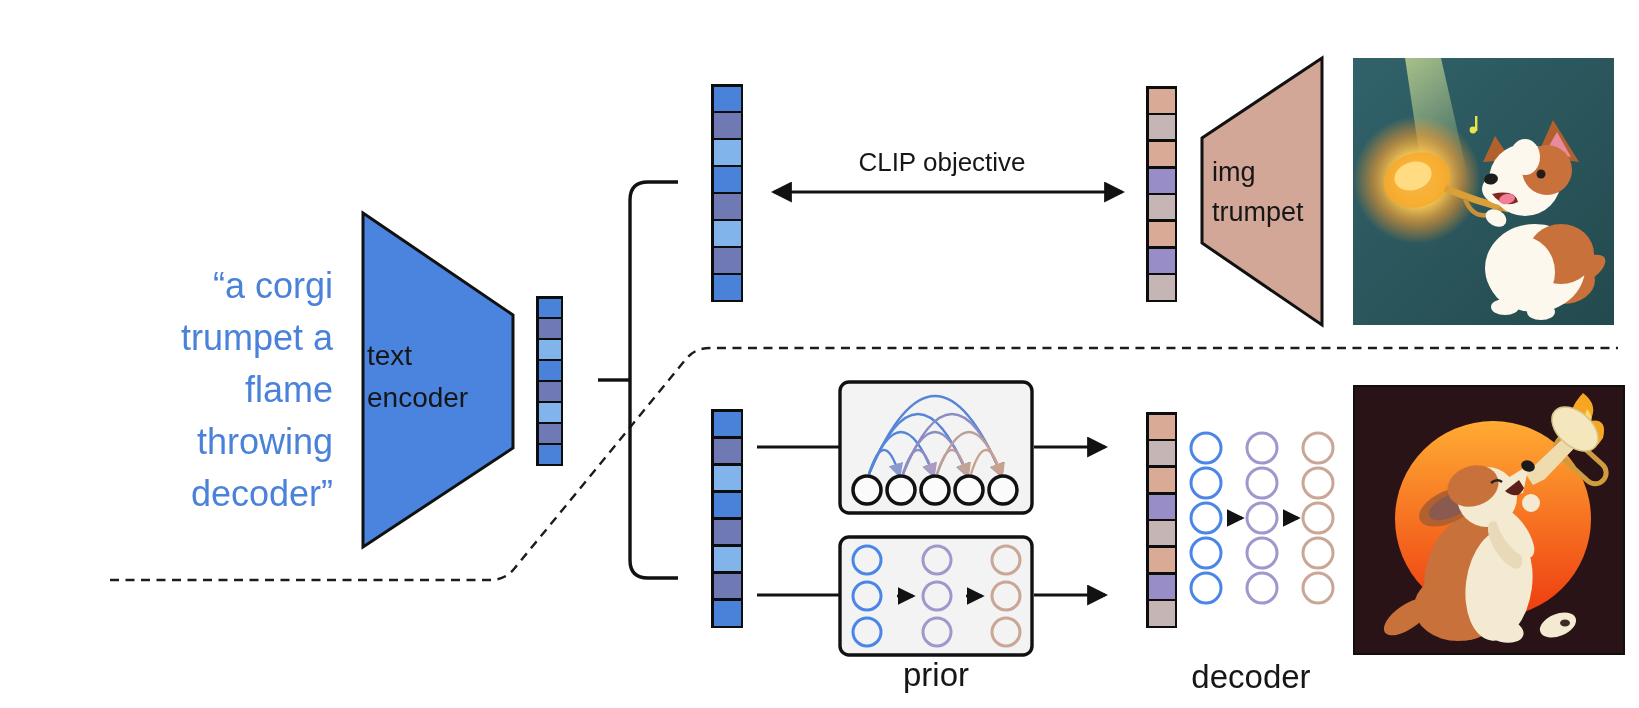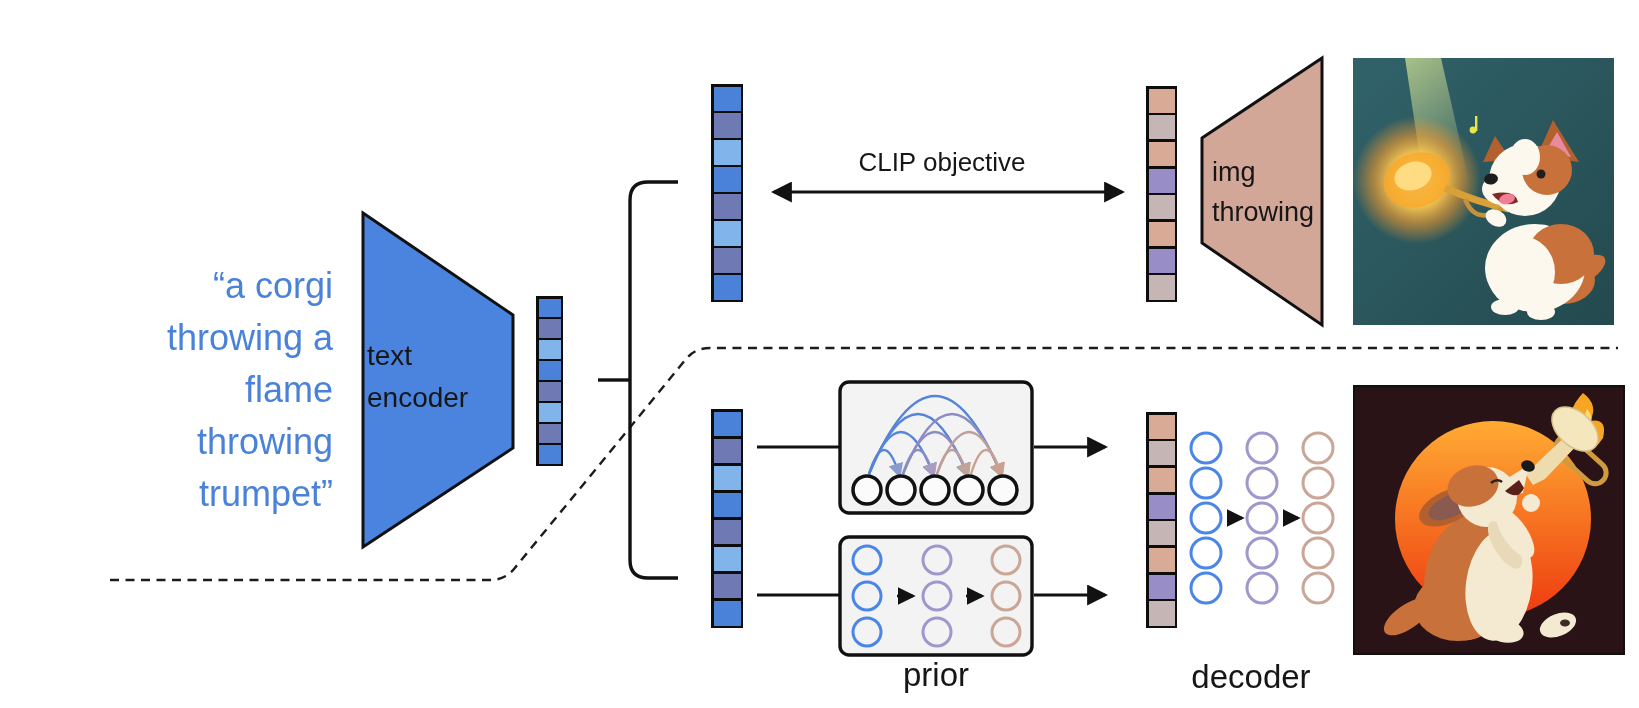--- a/index.html
+++ b/index.html
@@ -109,29 +109,29 @@
         <circle cx="1318" cy="448" r="15" fill="none" stroke="#c9a695" stroke-width="3"></circle>
         <circle cx="1318" cy="483" r="15" fill="none" stroke="#c9a695" stroke-width="3"></circle>
         <circle cx="1318" cy="518" r="15" fill="none" stroke="#c9a695" stroke-width="3"></circle>
         <circle cx="1318" cy="553" r="15" fill="none" stroke="#c9a695" stroke-width="3"></circle>
         <circle cx="1318" cy="588" r="15" fill="none" stroke="#c9a695" stroke-width="3"></circle>
       </g>
   </svg>
 
   <div class="abs caption" style="left: 85px; top: 220px; color: rgb(74, 130, 217);">
     <div>“a corgi</div>
-    <div>throwing a</div>
+    <div>trumpet a</div>
     <div>flame</div>
     <div>throwing</div>
-    <div>trumpet”</div>
+    <div>decoder”</div>
   </div>
 
   <div class="abs enc-label" style="left:367px;top:335px;width:126px;">text encoder</div>
 
-  <div class="abs enc-label" style="left:1212px;top:152px;width:112px;font-size:27px;line-height:40px;">img throwing</div>
+  <div class="abs enc-label" style="left:1212px;top:152px;width:112px;font-size:27px;line-height:40px;">img trumpet</div>
 
   <div class="abs clip-label" style="left:817px;top:147px;width:250px;">CLIP objective</div>
 
   <div class="abs fig-label" style="left:840px;top:656px;width:192px;">prior</div>
 
   <div class="abs fig-label" style="left:1155px;top:658px;width:192px;">decoder</div>
 
   <div class="abs vector" style="left:536px;top:296px;width:27px;height:170px;">
       <div class="cell" style="background: rgb(74, 130, 217);"></div>
       <div class="cell" style="background: rgb(111, 122, 181);"></div>

